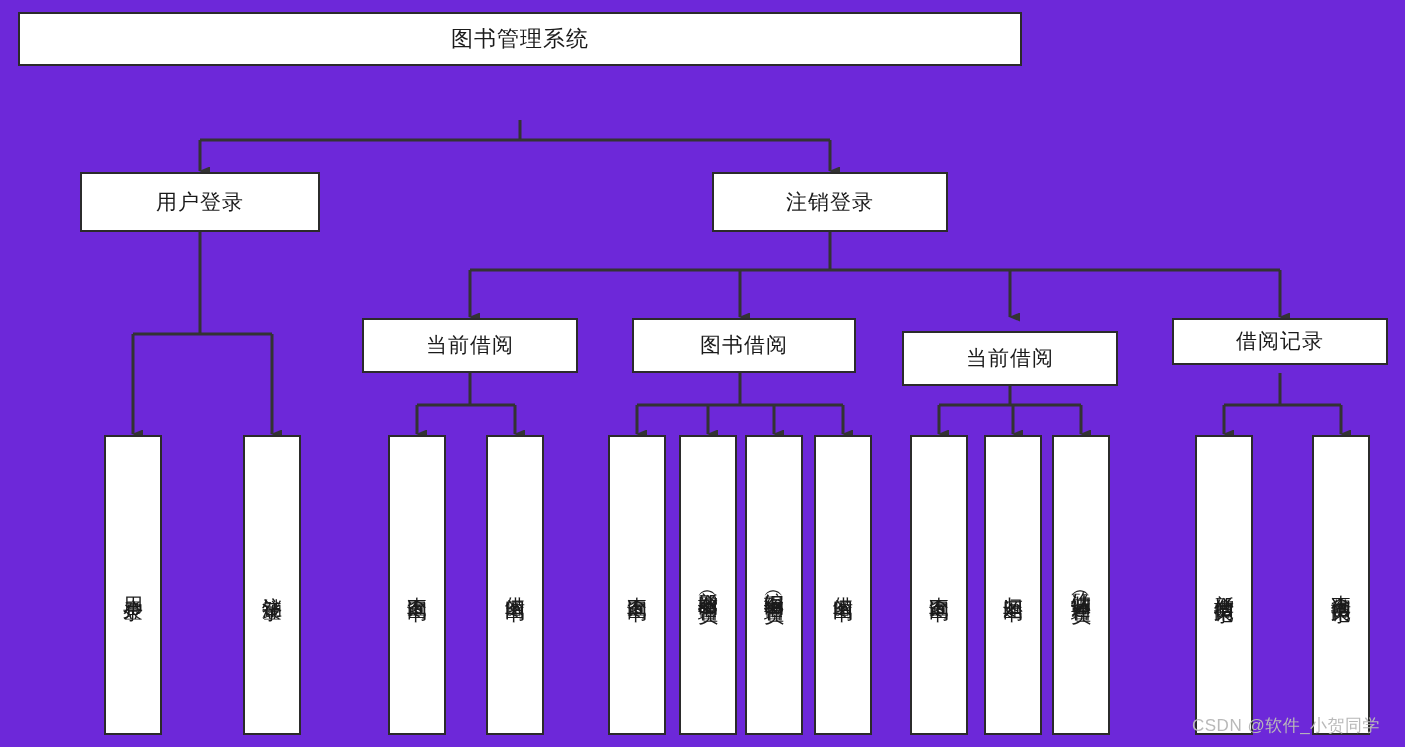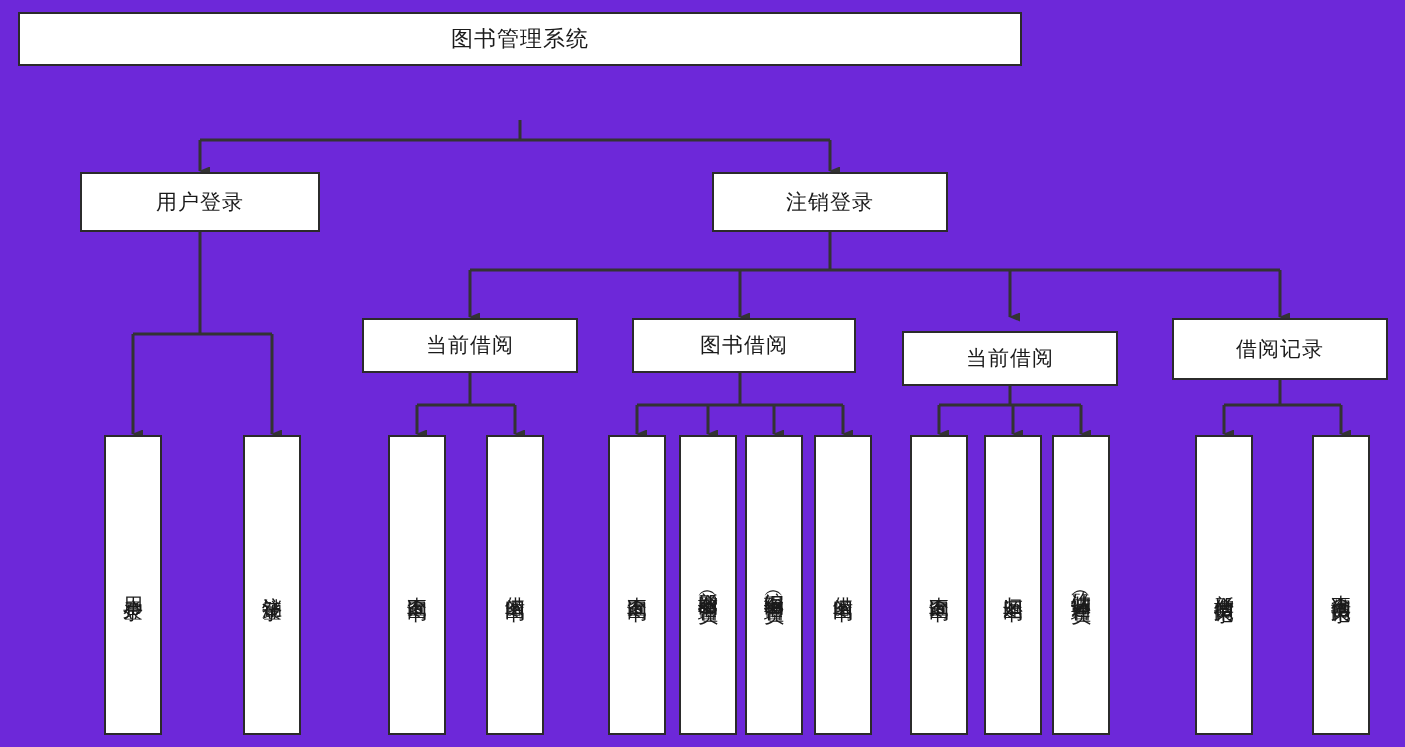--- a/index.html
+++ b/index.html
@@ -130,21 +130,21 @@
       </div>
       <div class="node horizontal" style="left: 362px; top: 318px; width: 216px; height: 55px;">
         <span class="node-label">当前借阅</span>
       </div>
       <div class="node horizontal" style="left: 632px; top: 318px; width: 224px; height: 55px;">
         <span class="node-label">图书借阅</span>
       </div>
       <div class="node horizontal" style="left: 902px; top: 331px; width: 216px; height: 55px;">
         <span class="node-label">当前借阅</span>
       </div>
-      <div class="node horizontal" style="left: 1172px; top: 318px; width: 216px; height: 62px;">
+      <div class="node horizontal" style="left: 1172px; top: 318px; width: 216px; height: 47px;">
         <span class="node-label">借阅记录</span>
       </div>
       <div class="node vertical" style="left: 104px; top: 435px; width: 58px; height: 300px;">
         <span class="node-label">用户登录</span>
       </div>
       <div class="node vertical" style="left: 243px; top: 435px; width: 58px; height: 300px;">
         <span class="node-label">注销登录</span>
       </div>
       <div class="node vertical" style="left: 388px; top: 435px; width: 58px; height: 300px;">
         <span class="node-label">查询图书</span>
@@ -174,13 +174,14 @@
         <span class="node-label">确认归还（管理员）</span>
       </div>
       <div class="node vertical" style="left: 1195px; top: 435px; width: 58px; height: 300px;">
         <span class="node-label">新增借阅记录</span>
       </div>
       <div class="node vertical" style="left: 1312px; top: 435px; width: 58px; height: 300px;">
         <span class="node-label">查询借阅记录</span>
       </div>
     </div>
 
+  <div class="watermark" style="left: 1192px; top: 714px;">CSDN @软件_小贺同学</div>
 </div>
 
 </body></html>

